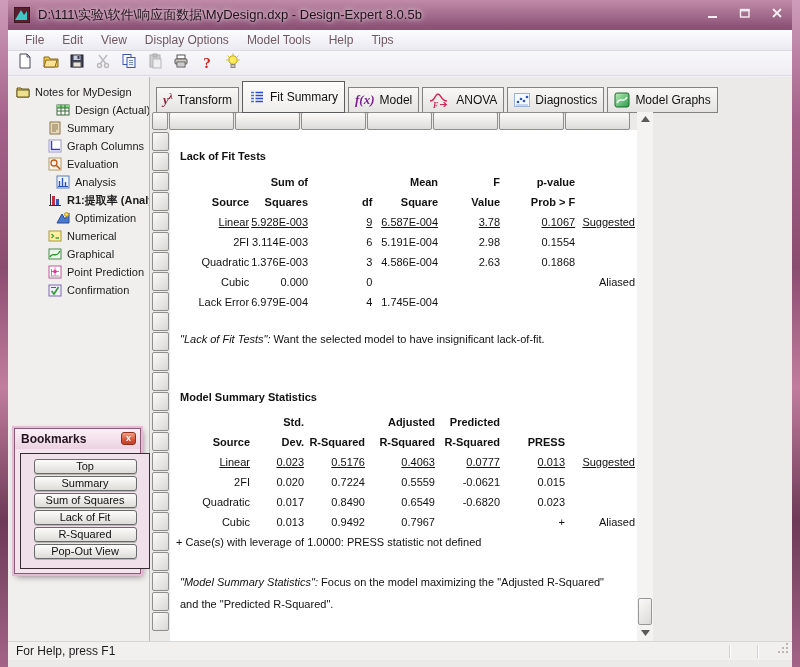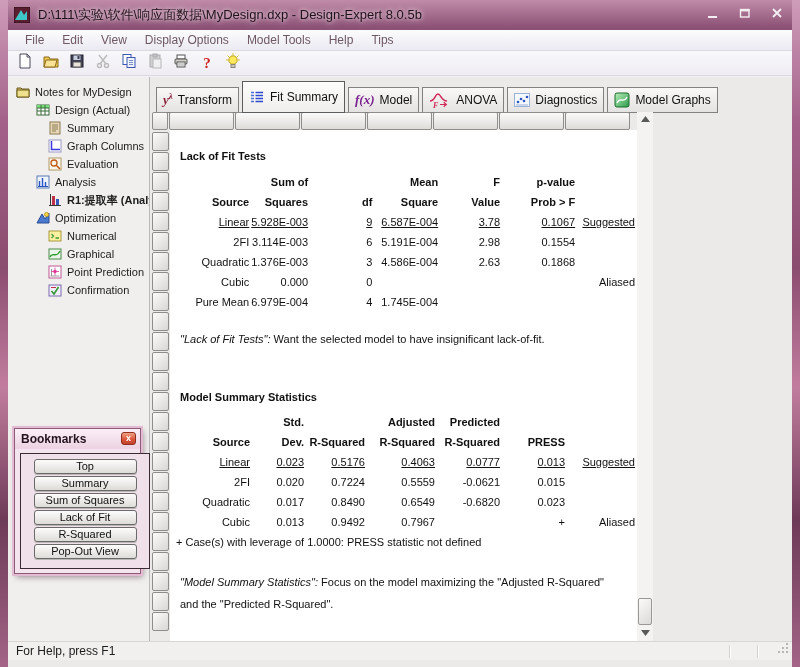--- a/index.html
+++ b/index.html
@@ -26,21 +26,21 @@
     background:linear-gradient(180deg,#f8f7fa,#efedf3); border-bottom:1px solid #dcd9e0; }
   .tb-btn { width:22px; height:21px; display:flex; align-items:center; justify-content:center; }
   .tb-btn.disabled { opacity:.55; filter:grayscale(1); }
   .txti { font-family:"Liberation Serif",serif; }
 
   .client { position:absolute; left:0; top:47px; width:784px; height:616px; background:#eceae9; }
 
   
   .tree { position:absolute; left:0; top:0; width:142px; height:564px; background:#f1efee; border-right:1px solid #bab8ba; padding-top:6px; overflow:hidden; }
   .tree-item { display:flex; align-items:center; height:18px; font-size:11px; color:#1c1c1c; white-space:nowrap; cursor:default; }
-  .tree-item.lvl0 { padding-left:8px; } .tree-item.lvl1 { padding-left:28px; } .tree-item.lvl2 { padding-left:40px; }
+  .tree-item.lvl0 { padding-left:8px; } .tree-item.lvl1 { padding-left:20px;margin-left:28px; } .tree-item.lvl2 { padding-left:40px; }
   .tree-item.bold .tree-label { font-weight:bold; }
   .tree-icon { width:14px; height:14px; margin-right:5px; flex:0 0 14px; }
   .tree-icon svg { display:block; }
 
   
   .tabbar { position:absolute; left:148px; top:4px; display:flex; align-items:flex-end; gap:3px; height:32px; }
   .tab { height:26px; display:flex; align-items:center; gap:5px; padding:0 6px; font-size:12px; color:#111;
     background:linear-gradient(180deg,#f9f8f7,#e4e3e1); border:1px solid #818181; cursor:default; white-space:nowrap; }
   .tab.active { height:32px; background:linear-gradient(180deg,#fdfdfc,#efeeec); border-color:#5c5c5c; z-index:2; }
   .tab-ic { display:flex; align-items:center; }
@@ -505,21 +505,21 @@
                 <td>Cubic</td>
                 <td>0.000</td>
                 <td>0</td>
                 <td></td>
                 <td></td>
                 <td></td>
                 <td>Aliased</td>
               </tr>
 
               <tr>
-                <td>Pure Mean</td>
+                <td>Lack Error</td>
                 <td>6.979E-004</td>
                 <td>4</td>
                 <td>1.745E-004</td>
                 <td></td>
                 <td></td>
                 <td></td>
               </tr>
             </tbody>
         </table>
         <div class="rpt-note" id="lof-note">

